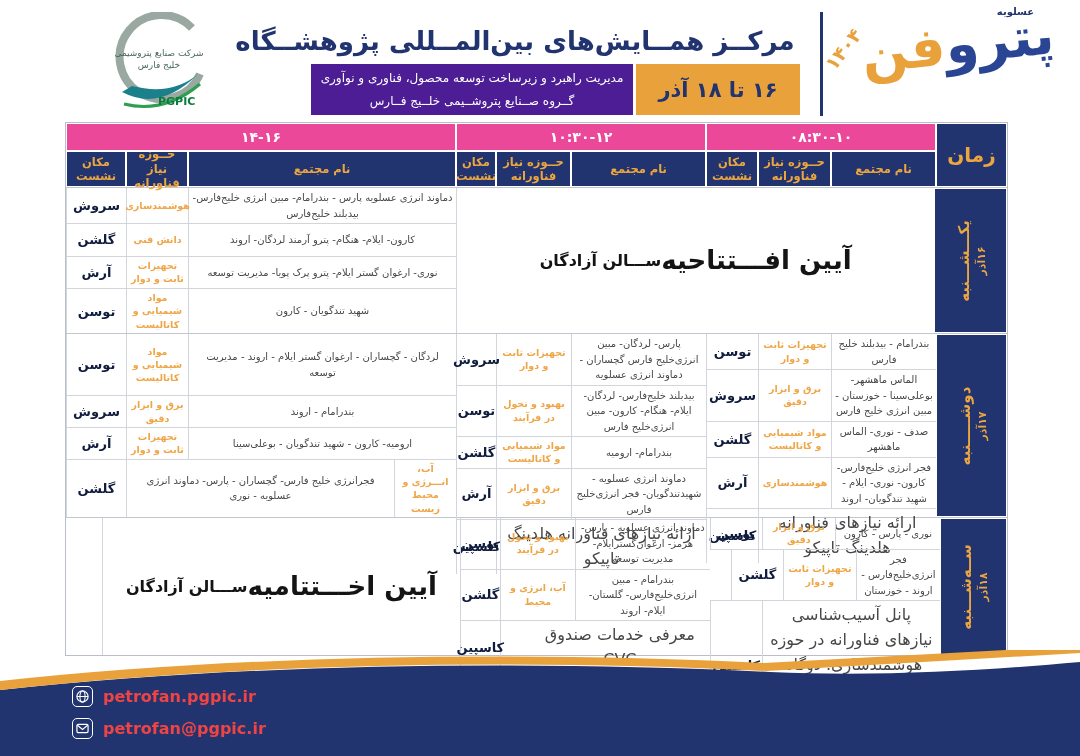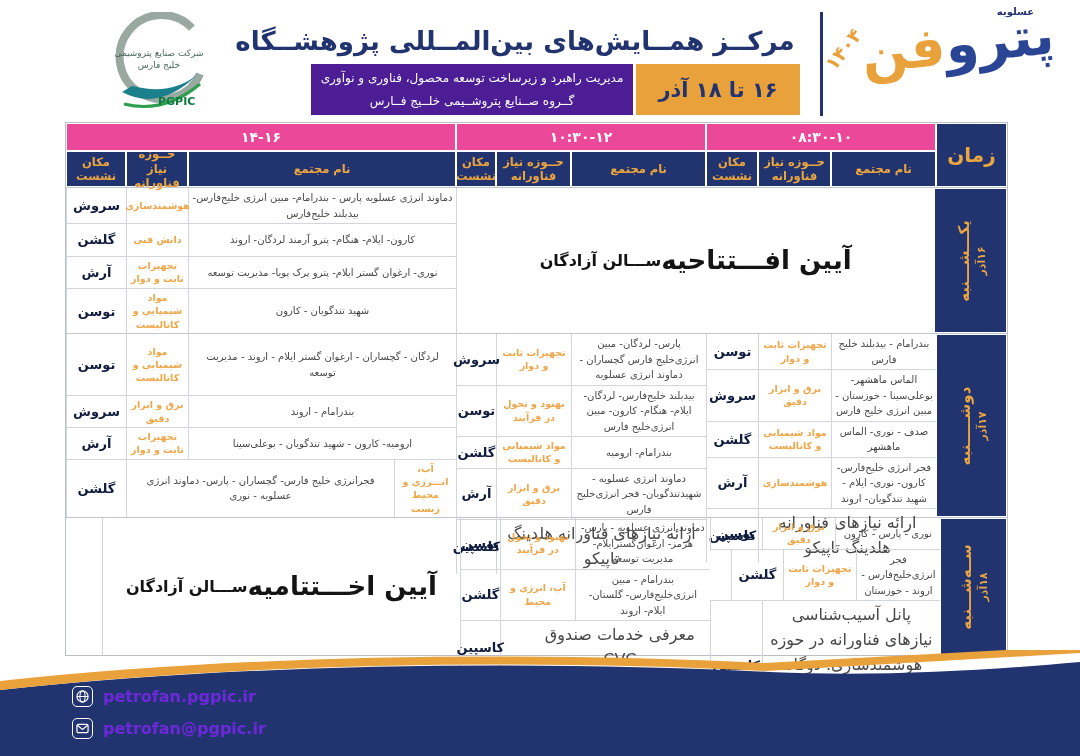--- a/index.html
+++ b/index.html
@@ -54,21 +54,21 @@
   .c-venue { font-size:13px; color:#101c3d; font-weight:bold; }
   .c-note { font-size:16px; color:#474747; line-height:1.55; }
   .ceremony { display:flex; align-items:center; justify-content:center;
     border-left:1px solid #d2d6dc; text-align:center; direction:rtl; }
   .cer-title { font-size:26px; font-weight:bold; color:#141414; line-height:1.5; }
   .cer-line2 { font-size:14px; font-weight:bold; color:#141414; line-height:1.7; }
   .cer-sub { font-size:16px; font-weight:bold; color:#141414; line-height:1.7; }
   
   .footer { position:absolute; left:0; top:650px; width:1080px; height:106px; }
   .contact { position:absolute; left:72px; direction:ltr; display:flex; align-items:center; gap:10px;
-    color:#6d28d9; font-size:16px; font-weight:bold; }
+    color:#ef4444; font-size:16px; font-weight:bold; }
   .icon-box { width:21px; height:21px; border:1.6px solid #fff; border-radius:5px;
     display:flex; align-items:center; justify-content:center; }
 </style>
 </head>
 <body>
 
 <div class="page">
 
   <div class="brand">
     <div class="brand-conf">عسلویه</div>

